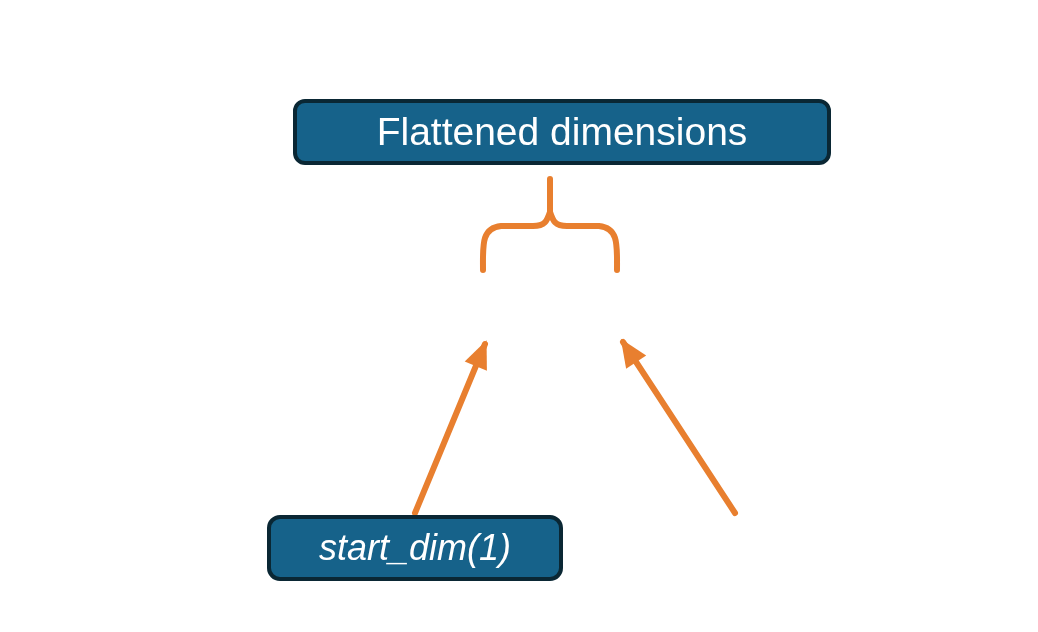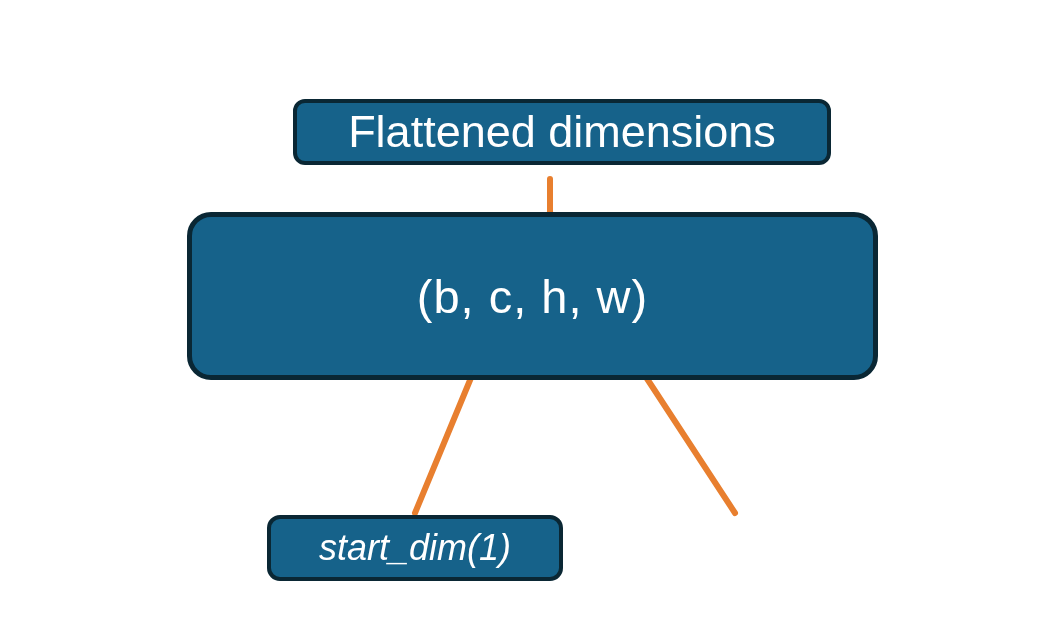--- a/index.html
+++ b/index.html
@@ -23,21 +23,21 @@
     color: var(--text, #ffffff);
     display: flex;
     align-items: center;
     justify-content: center;
     text-align: center;
   }
   .node-title {
     left: 293px; top: 99px;
     width: 538px; height: 66px;
     border-radius: 12px;
-    font-size: 45px;
+    font-size: 39px;
   }
   .node-main {
     left: 187px; top: 212px;
     width: 691px; height: 168px;
     border-width: 5px;
     border-radius: 24px;
     font-size: 47px;
     letter-spacing: 1px;
   }
   .node-start {
@@ -90,22 +90,19 @@
 
     <line class="stroke" marker-end="url(#arrowhead)" x1="415" y1="513" x2="485" y2="344"></line>
 
     <line class="stroke" marker-end="url(#arrowhead)" x1="735" y1="513" x2="623" y2="342"></line>
   </svg>
 
   <div class="node node-title">
     <span>Flattened dimensions</span>
   </div>
 
-  <div class="node node-main">
-    <span>(b, c, h, w)</span>
-  </div>
 
   <div class="node node-start">
     <span>start_dim(1)</span>
   </div>
 
 
 </div>
 
 </body></html>

